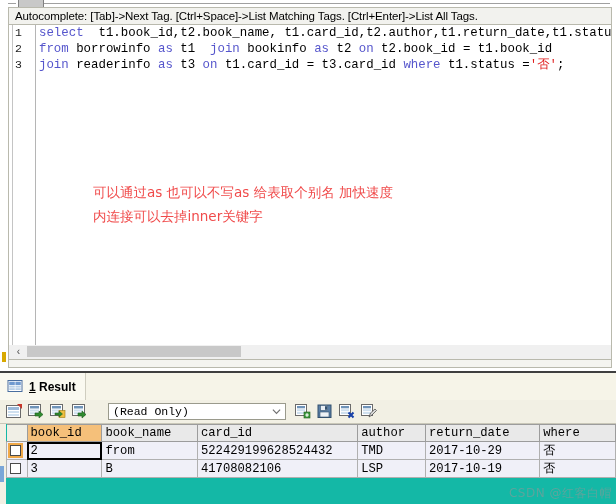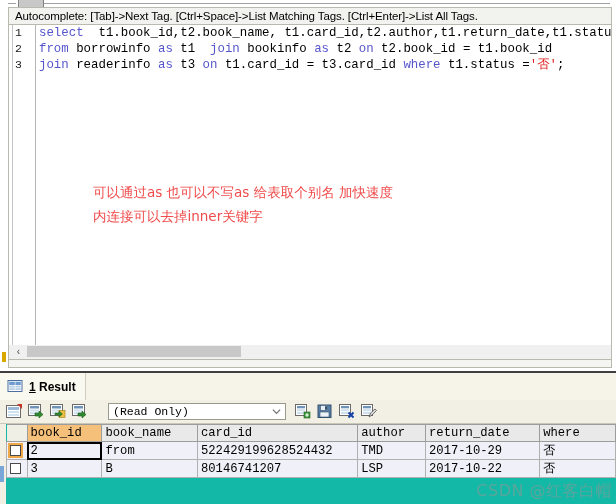--- a/index.html
+++ b/index.html
@@ -230,21 +230,21 @@
   td.cellfocus{
     outline:2px solid #000;
     outline-offset:-2px;
   }
   .zh{font-family:"DejaVu Sans","Liberation Sans",sans-serif;font-size:12px;}
 
   
   .watermark{
     position:absolute;right:4px;bottom:2px;
     font-family:"DejaVu Sans","Liberation Sans",sans-serif;
-    font-size:16px;
+    font-size:12px;
     color:rgba(150,150,150,0.55);
     letter-spacing:0.5px;
     pointer-events:none;
     white-space:nowrap;
   }
   .left-edge-blue{
     position:absolute;left:0;top:466px;width:4px;height:16px;background:#7aa6d8;
   }
 </style>
 </head>
@@ -416,23 +416,23 @@
               <td class=""><span>from</span></td>
               <td class=""><span>522429199628524432</span></td>
               <td class=""><span>TMD</span></td>
               <td class=""><span>2017-10-29</span></td>
               <td class=""><span class="zh">否</span></td>
             </tr>
             <tr>
               <td class="rowhead"><span class="chk"></span></td>
               <td class="num"><span>3</span></td>
               <td class=""><span>B</span></td>
-              <td class=""><span>80146741207</span></td>
+              <td class=""><span>41708082106</span></td>
               <td class=""><span>LSP</span></td>
-              <td class=""><span>2017-10-22</span></td>
+              <td class=""><span>2017-10-19</span></td>
               <td class=""><span class="zh">否</span></td>
             </tr>
           </tbody>
       </table>
     </div>
 
   </div>
 
   <div class="left-edge-blue"></div>
   <div class="watermark">CSDN @红客白帽</div>

